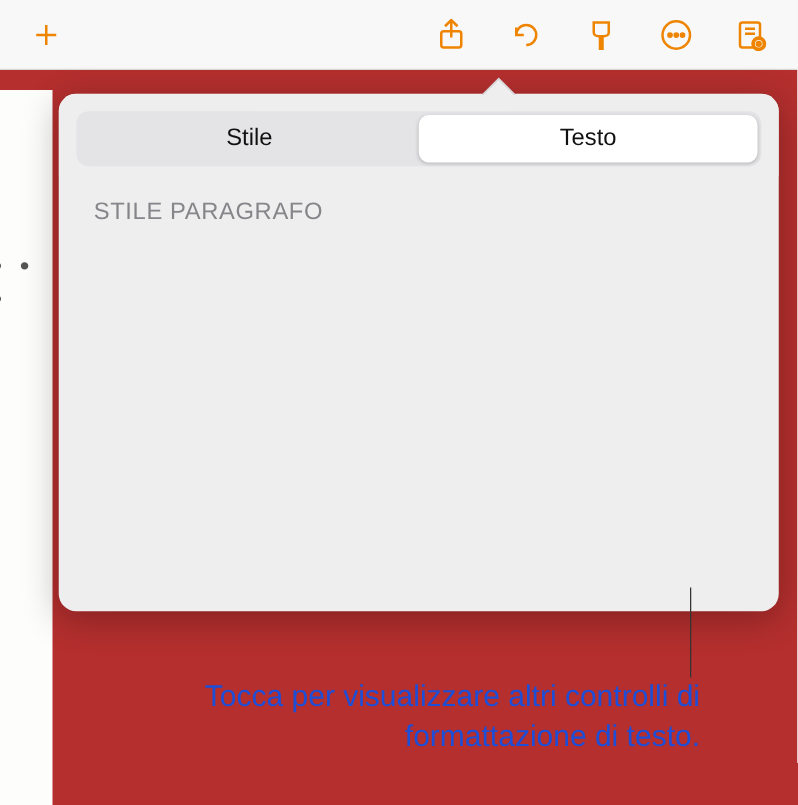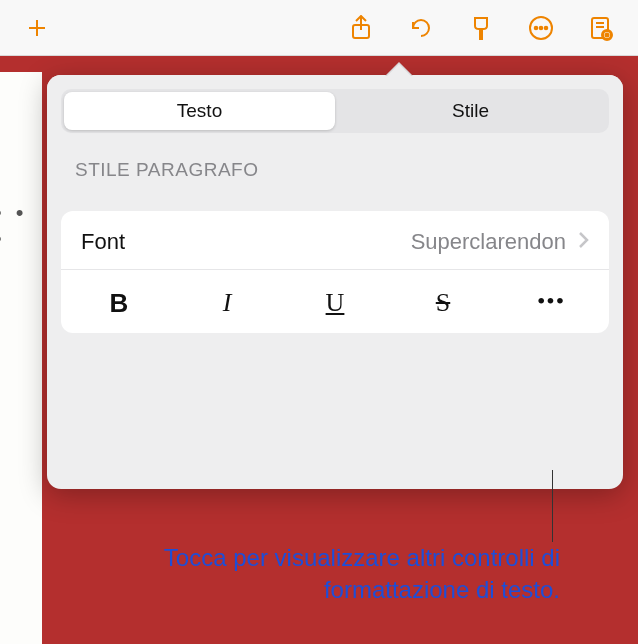--- a/index.html
+++ b/index.html
@@ -270,46 +270,26 @@
     <div>s in</div>
   </div>
 </div>
 
 <div class="arrow-tip"></div>
 <div class="arrow-tip-inner"></div>
 
 <div class="popover">
   <div class="seg-wrap">
     <div class="segmented">
+      <div class="seg">Stile</div>
       <div class="seg active">Testo</div>
-      <div class="seg">Stile</div>
     </div>
   </div>
 
   <div class="section-label">STILE PARAGRAFO</div>
 
 
   <div style="height:20px"></div>
 
-  <div class="card">
-    <div class="font-row">
-      <div class="font-label">Font</div>
-      <div class="font-right">
-        <div class="font-value">Superclarendon</div>
-        <div class="chev">
-          <svg width="11" height="18" viewBox="0 0 11 18" fill="none" stroke="currentColor" stroke-width="2.5">
-              <polyline points="2,2 9,9 2,16"></polyline>
-            </svg>
-        </div>
-      </div>
-    </div>
-    <div class="format-row">
-      <div class="fmt-btn fmt-b">B</div>
-      <div class="fmt-btn fmt-i">I</div>
-      <div class="fmt-btn fmt-u">U</div>
-      <div class="fmt-btn fmt-s">S</div>
-      <div class="fmt-btn more-dots">•••</div>
-    </div>
-  </div>
 </div>
 
 <div class="callout-line"></div>
 <div class="callout-text">Tocca per visualizzare altri controlli di formattazione di testo.</div>
 
 </body></html>

